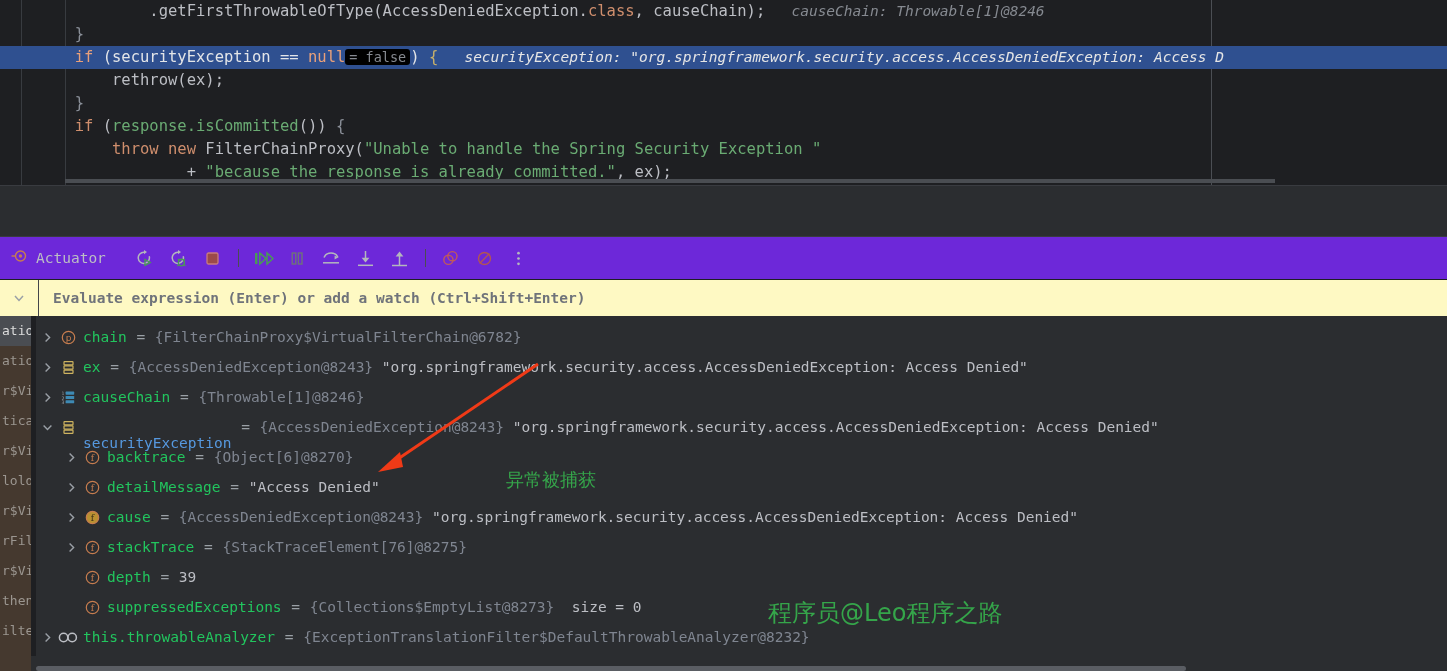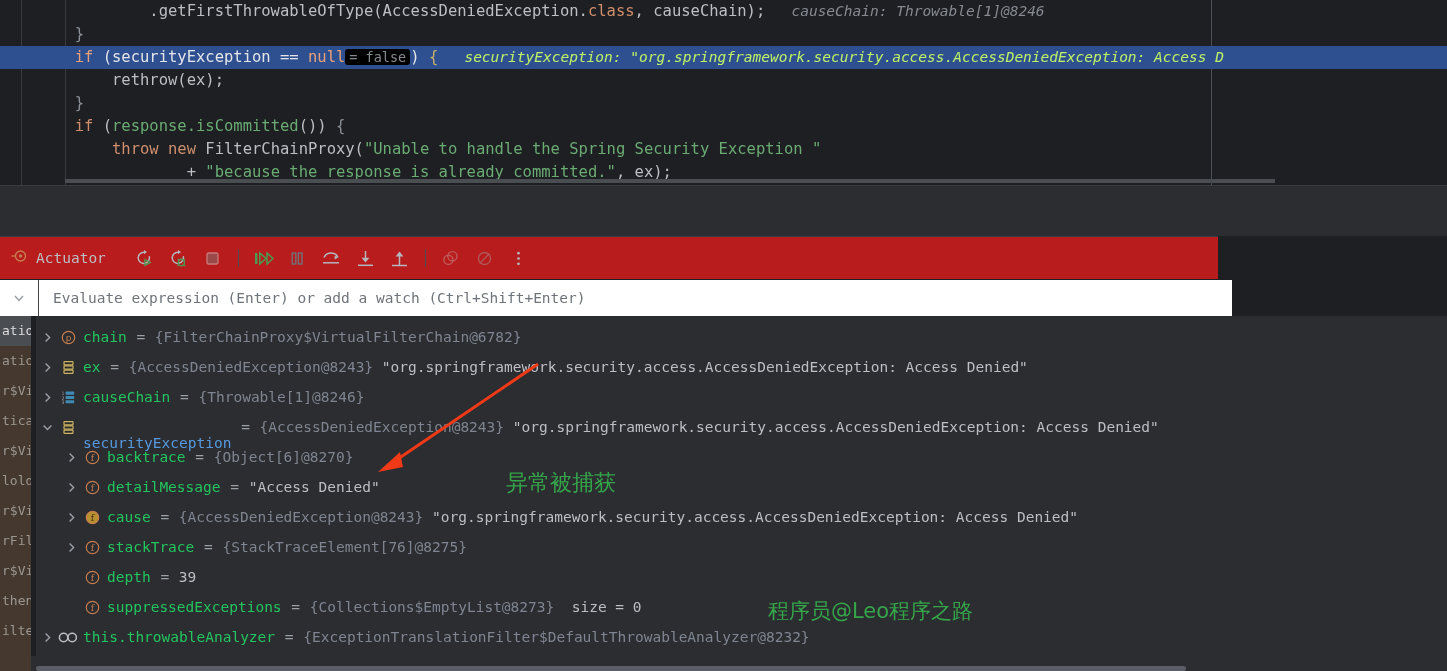--- a/index.html
+++ b/index.html
@@ -43,21 +43,21 @@
   .type    { color: #bcbec4; }
   .brace-y { color: #8a8f98; }
   .inlay-hint {
     background: #000000; color: #868a91;
     border-radius: 3px; padding: 0 4px; font-size: 13.5px;
     font-style: normal;
   }
   .inline-val {
     color: #868a91; font-style: italic; font-size: 14.5px;
   }
-  .hl .inline-val { color: #bef264; }
+  .hl .inline-val { color: #e5e5e5; }
   .hl .kw { color: #e8a07a; }
   .hl .plain { color: #e3e5e8; }
   .hl .brace-y { color: #c7b06b; }
 
   .fold-bar {
     position: absolute; left: 65px; top: 179px; width: 1210px; height: 4px;
     background: #4a4d52;
   }
 
   
@@ -65,22 +65,22 @@
     position: absolute; left: 0; top: 186px; width: 1447px; height: 50px;
     background: #2b2d30;
   }
   .gap-sep {
     position: absolute; left: 0; top: 185px; width: 1447px; height: 1px;
     background: #393b40;
   }
 
   
   .toolbar {
-    position: absolute; left: 0; top: 236px; width: 1218px; height: 43px;
-    background: #b91c1c;
+    position: absolute; left: 0; top: 236px; width: 1447px; height: 43px;
+    background: #6d28d9;
     display: flex; align-items: center;
     border-top: 1px solid #393b40;
   }
   .tb-title {
     display: flex; align-items: center; gap: 8px;
     padding-left: 10px; margin-right: 22px;
   }
   .tb-title-label {
     color: #bcbec4; font-size: 14.5px;
     font-family: "DejaVu Sans Mono", "Liberation Mono", monospace;
@@ -89,24 +89,25 @@
     width: 30px; height: 30px;
     display: flex; align-items: center; justify-content: center;
     margin: 0 2px; border-radius: 4px;
   }
   .tb-sep {
     width: 1px; height: 18px; background: #4a4d52; margin: 0 8px;
   }
 
   
   .eval-bar {
-    position: absolute; left: 0; top: 279px; width: 1232px; height: 37px;
-    background: #ffffff;
+    position: absolute; left: 0; top: 279px; width: 1447px; height: 37px;
+    background: #fef9c3;
     display: flex; align-items: center;
     border-top: 1px solid #1e1f22;
+    font-weight: bold;
   }
   .eval-chevron {
     width: 38px; height: 37px;
     display: flex; align-items: center; justify-content: center;
   }
   .eval-input {
     flex: 1; height: 37px;
     border-left: 1px solid #43454a;
     display: flex; align-items: center;
     padding-left: 14px;
@@ -168,22 +169,22 @@
   .indent-1 { padding-left: 0px; }
   .indent-2 { padding-left: 24px; }
 
   
   .anno-cn {
     position: absolute;
     color: #35a54a;
     font-family: "DejaVu Sans", "Liberation Sans", sans-serif;
     white-space: pre;
   }
-  #anno1 { left: 506px; top: 468px; font-size: 22px; }
-  #anno2 { left: 768px; top: 597px; font-size: 21px; }
+  #anno1 { left: 506px; top: 468px; font-size: 18px; }
+  #anno2 { left: 768px; top: 597px; font-size: 24px; }
 
   .arrow-svg { position: absolute; left: 370px; top: 360px; pointer-events: none; }
 
   .hscroll {
     position: absolute; left: 36px; bottom: 0; height: 5px;
     width: 1411px; background: transparent;
   }
   .hscroll > i {
     display: block; height: 5px; width: 1150px; background: #5a5d63; border-radius: 3px;
   }

